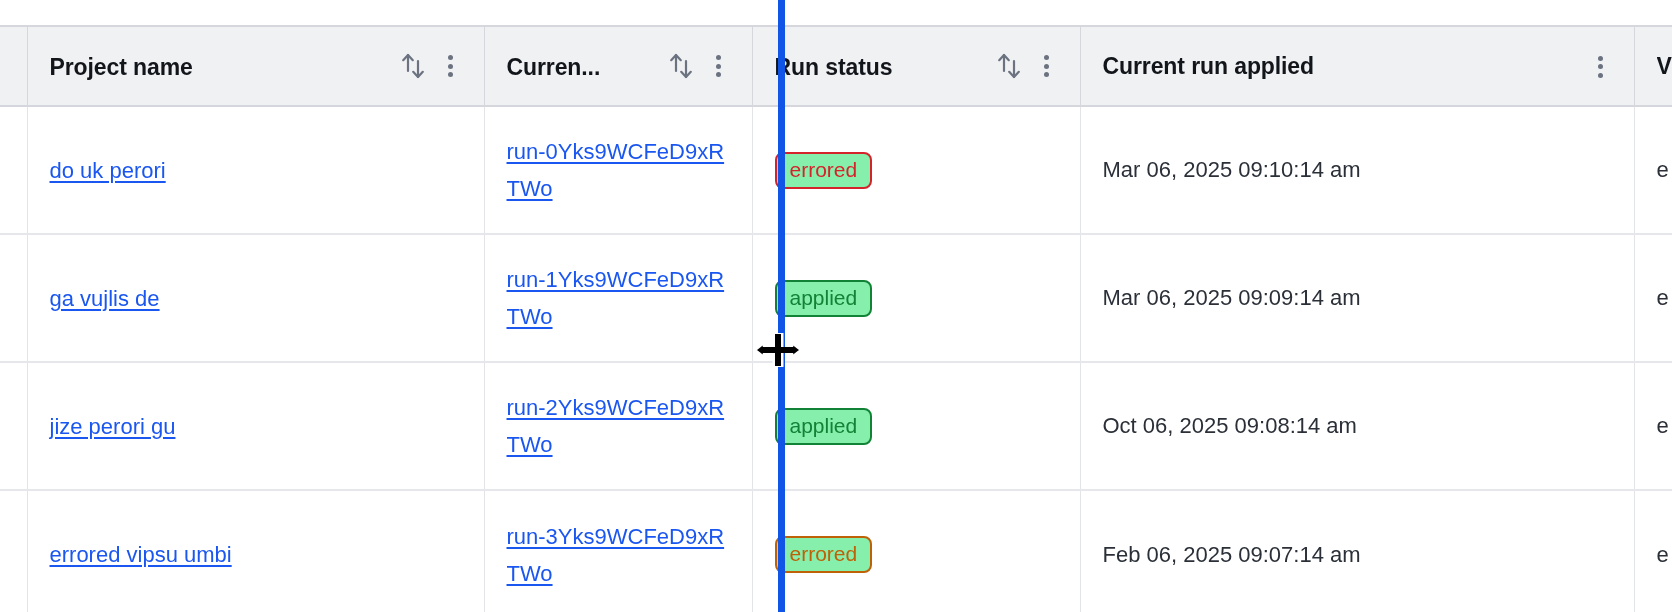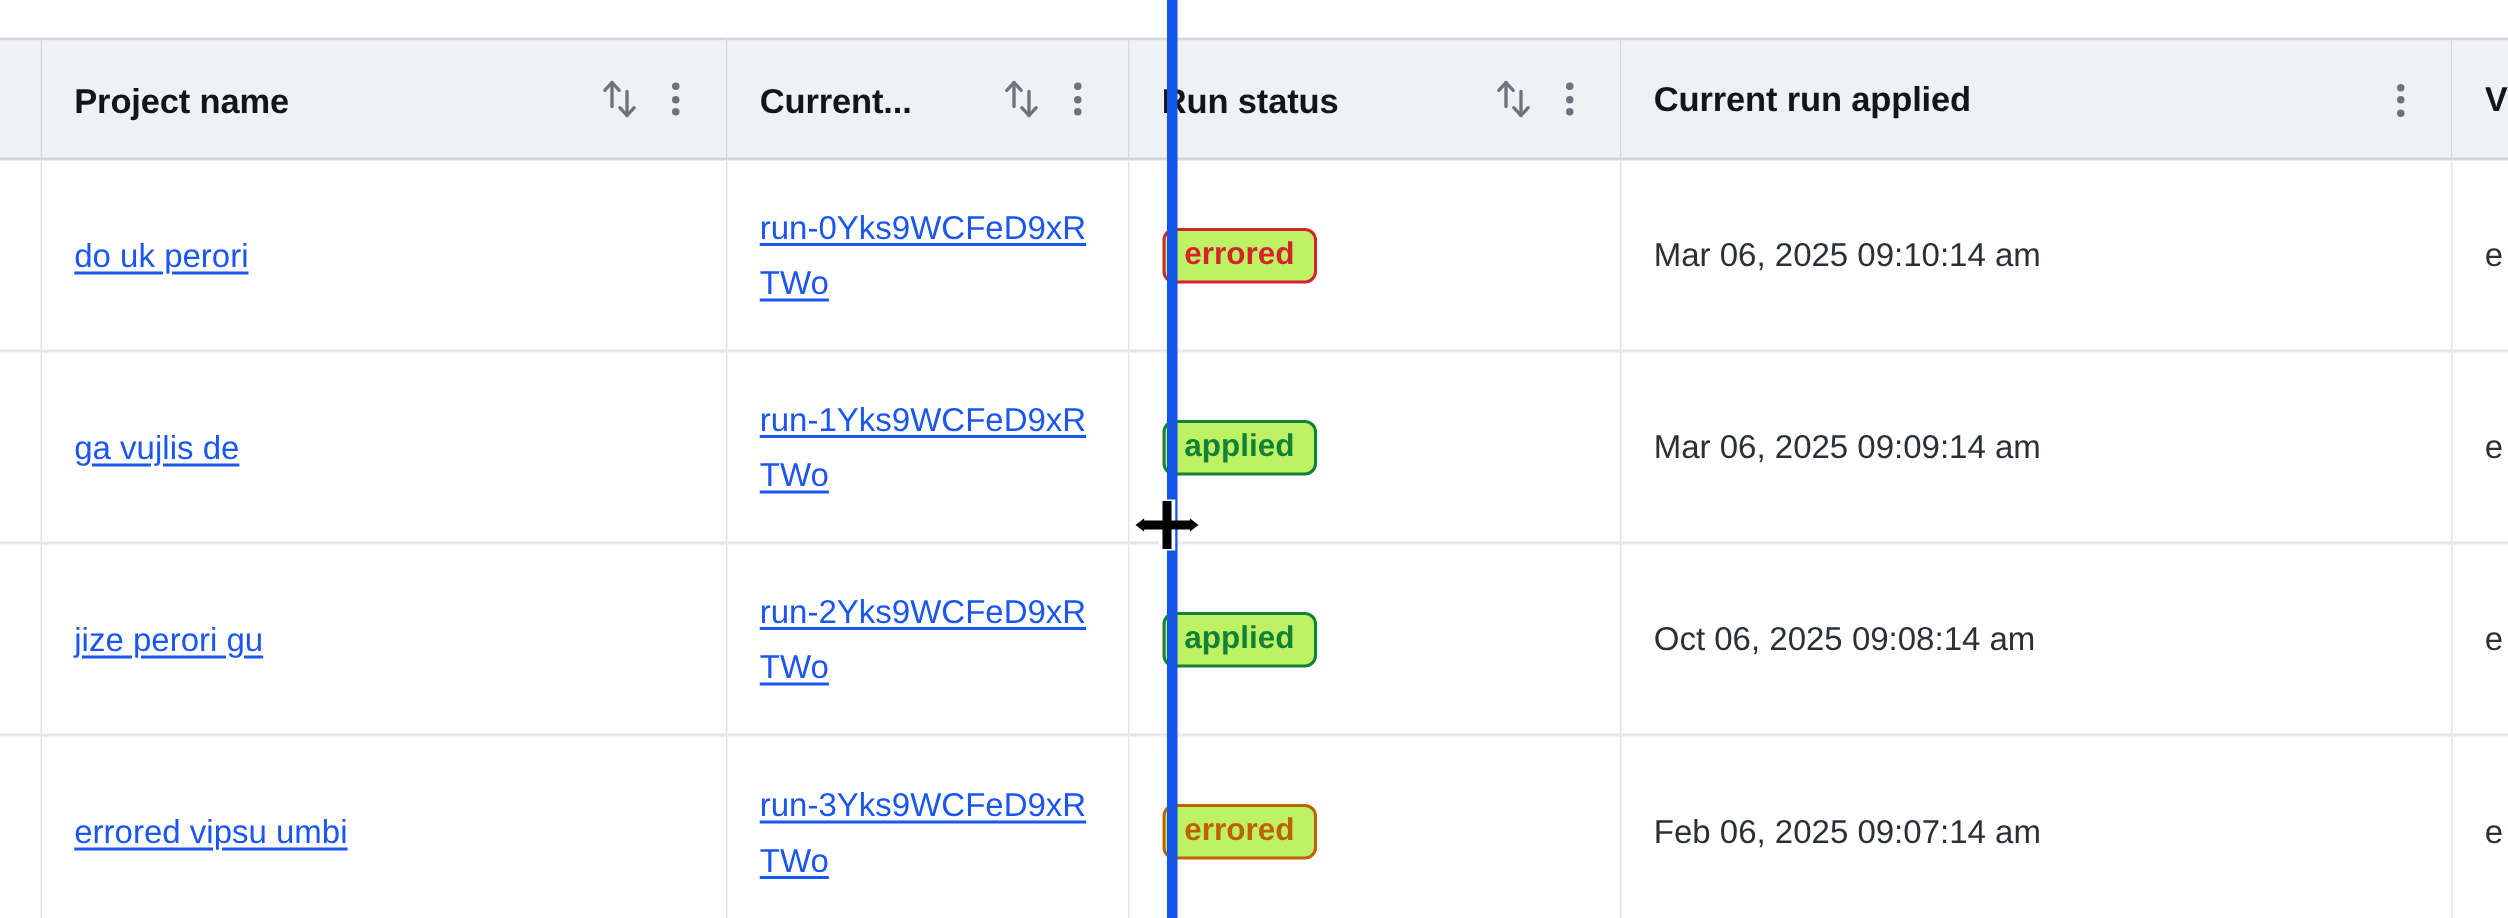--- a/index.html
+++ b/index.html
@@ -143,23 +143,22 @@
     white-space: nowrap;
   }
 
   .badge {
     display: inline-block;
     border: 2px solid currentColor;
     border-radius: 8px;
     padding: 5px 13px 7px;
     font-size: 21px;
     line-height: 1;
-    background: #bef264;
-    white-space: nowrap;
-    font-weight: bold;
+    background: #86efac;
+    white-space: nowrap;
   }
   .badge.errored { color: #d5232b; }
   .badge.applied { color: #128236; }
   .badge.planned { color: #bf6107; }
 
   
   .resize-guide {
     position: absolute;
     top: 0;
     width: 7px;
@@ -214,21 +213,21 @@
                 <i></i>
                   <i></i>
                   <i></i>
               </span>
             </span>
           </div>
         </th>
 
         <th>
           <div class="th-inner">
-            <span class="th-label">Current...</span>
+            <span class="th-label">Curren...</span>
             <span class="th-spacer"></span>
             <span class="th-tools">
               <span title="sort">
                 <svg class="sort-icon" viewBox="0 0 26 30" aria-hidden="true">
                   <g stroke="#6b7280" stroke-width="2.2" fill="none" stroke-linecap="round" stroke-linejoin="round">
                     <line x1="8" y1="4" x2="8" y2="20"></line>
                     <polyline points="3.2,9.2 8,4 12.8,9.2"></polyline>
                     <line x1="18" y1="10" x2="18" y2="26"></line>
                     <polyline points="13.2,20.8 18,26 22.8,20.8"></polyline>
                   </g>

